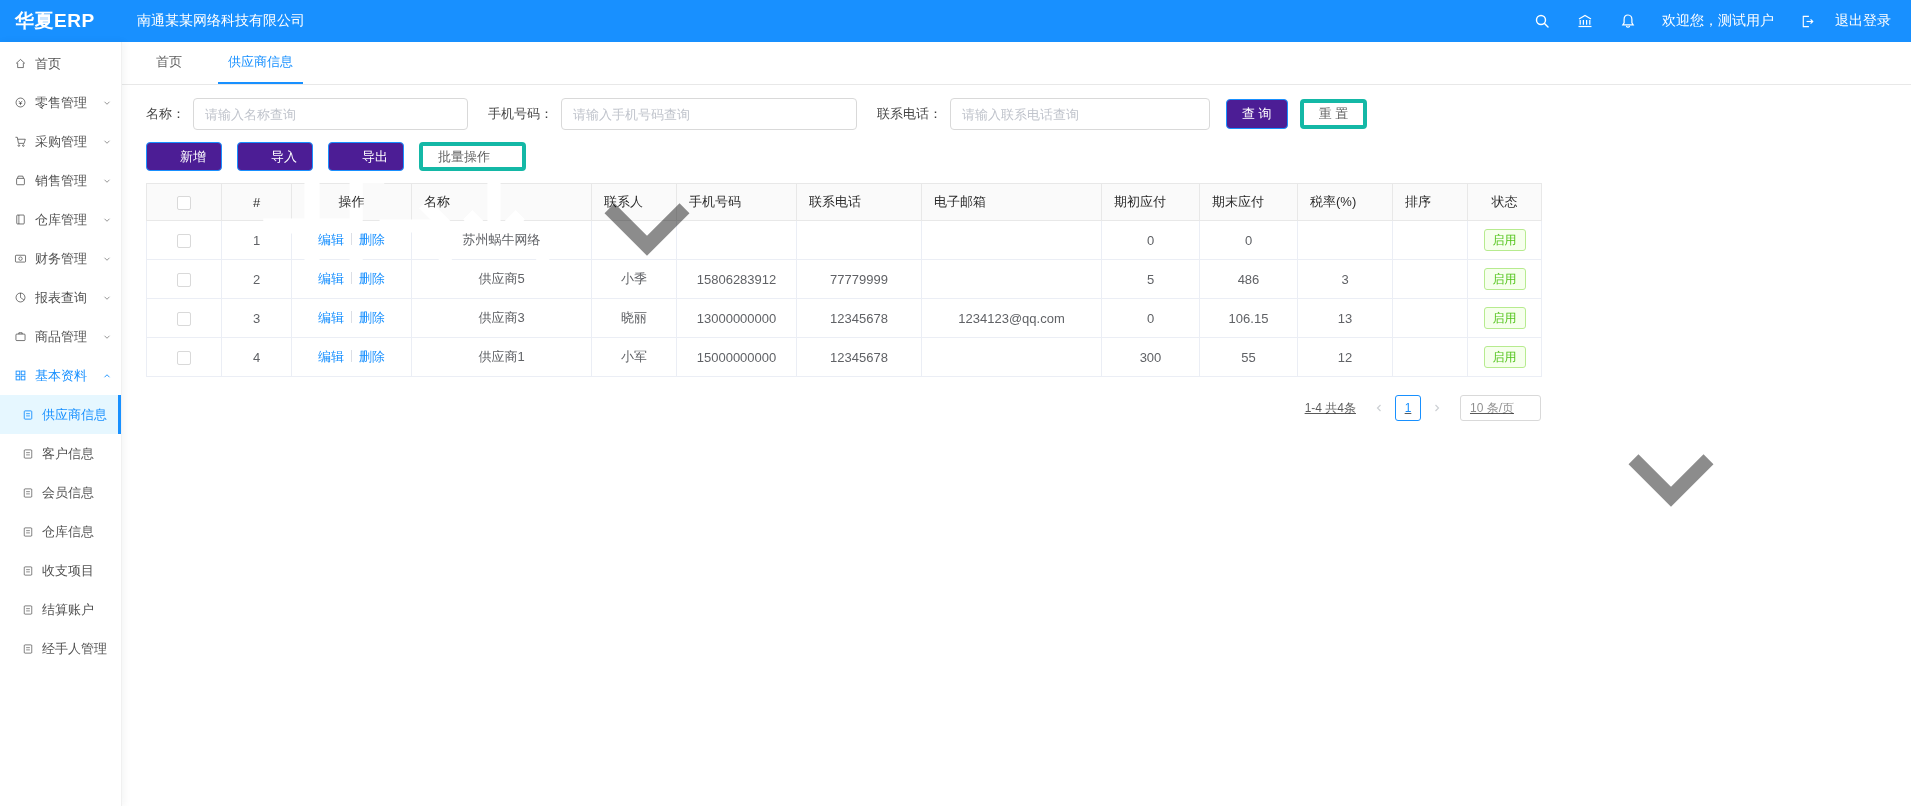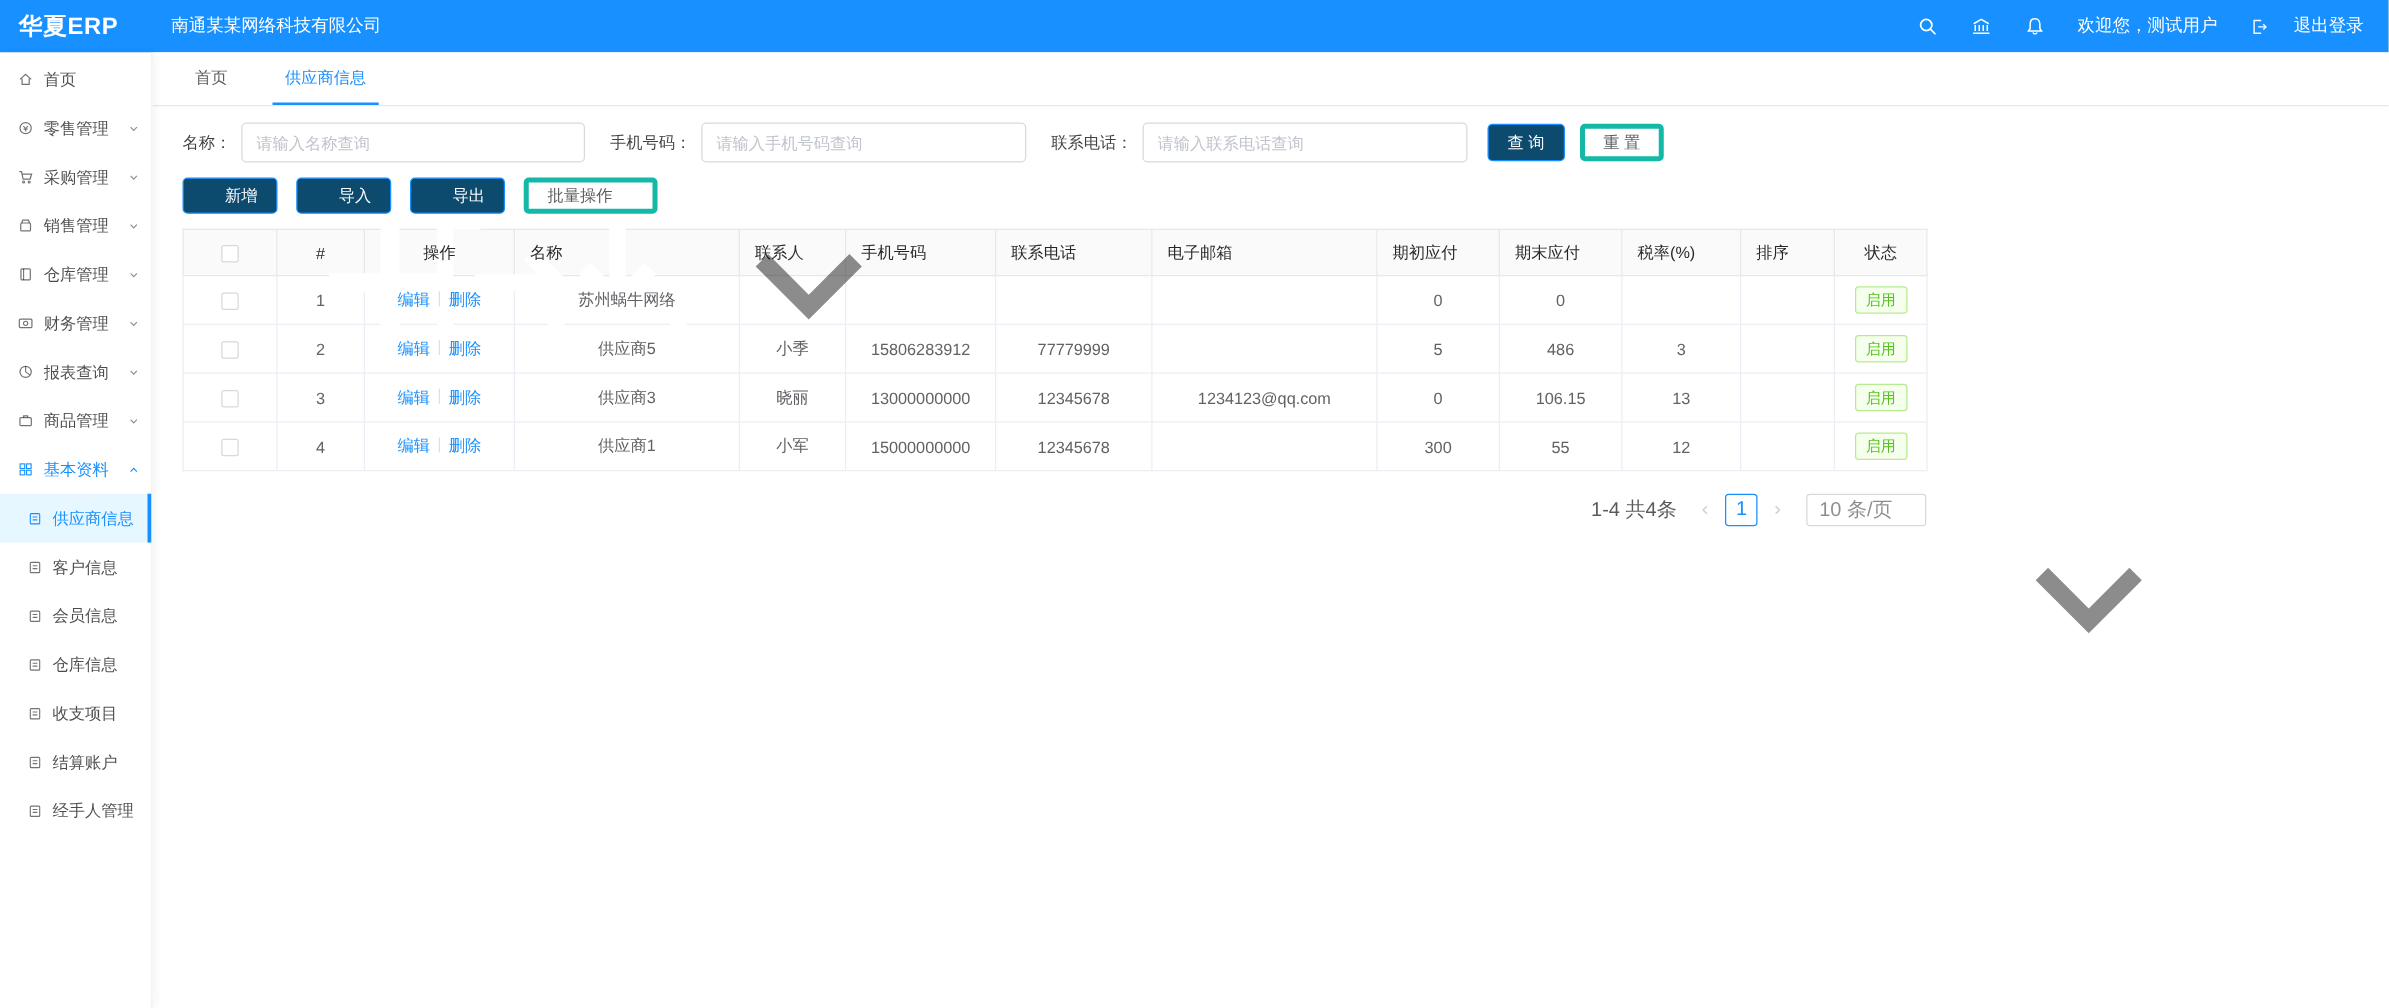--- a/index.html
+++ b/index.html
@@ -47,26 +47,26 @@
   .tab.active { color:#1890ff; border-bottom-color:#1890ff; }
   .content { padding:13px 24px 0; }
 
   
   .filter-row { display:flex; align-items:center; margin-bottom:12px; }
   .f-label { font-size:13px; color:rgba(0,0,0,.75); margin-right:8px; white-space:nowrap; }
   .f-input { height:32px; border:1px solid #d9d9d9; border-radius:4px; padding:12px 11px; font-size:13px;
              color:rgba(0,0,0,.65); outline:none; font-family:inherit; }
   .f-input::placeholder { color:#c0c4cc; }
   .w1 { width:275px; margin-right:20px; }
-  .w2 { width:260px; margin-right:20px; }
+  .w2 { width:296px; margin-right:20px; }
   .w3 { width:260px; margin-right:16px; }
 
   .btn { height:30px; border-radius:4px; font-size:13px; display:inline-flex; align-items:center;
          justify-content:center; cursor:pointer; font-family:inherit; white-space:nowrap; }
-  .btn-primary { background:#0c4a6e; border:1px solid #1890ff; color:#fff; padding:0 15px; }
+  .btn-primary { background:#4c1d95; border:1px solid #1890ff; color:#fff; padding:0 15px; }
   .btn-default { background:#fff; border:4px solid #14b8a6; color:rgba(0,0,0,.65); padding:0 15px; }
   .btn-search { margin-right:12px; }
 
   
   .toolbar { display:flex; align-items:center; margin-bottom:12px; }
   .toolbar .btn { margin-right:15px; height:29px; }
   .b-icon { width:12px; height:12px; margin-right:6px; display:inline-block; }
   .caret-icon { width:10px; height:10px; margin-left:7px; display:inline-block; color:rgba(0,0,0,.45); }
 
   
@@ -78,21 +78,21 @@
   .c-center { text-align:center !important; padding:0 4px !important; }
   .grid a { color:#1890ff; text-decoration:none; cursor:pointer; }
   .vdiv { display:inline-block; width:1px; height:12px; background:#dcdfe6; margin:0 7px; vertical-align:-1px; }
   .checkbox { display:inline-block; width:14px; height:14px; border:1px solid #d9d9d9; border-radius:2px;
               background:#fff; vertical-align:middle; cursor:pointer; }
   .badge { display:inline-block; padding:0 8px; line-height:20px; font-size:12px; color:#52c41a;
            background:#f6ffed; border:1px solid #b7eb8f; border-radius:3px; }
 
   
   .pagination { width:1395px; margin-top:18px; display:flex; justify-content:flex-end; align-items:center;
-                font-size:16px; color:rgba(0,0,0,.65); }
+                font-size:12px; color:rgba(0,0,0,.65);text-decoration:underline; }
   .pg-total { margin-right:12px; }
   .pg-arrow { width:22px; height:22px; display:flex; align-items:center; justify-content:center;
               color:#cdd0d4; cursor:pointer; padding:5px; }
   .pg-page { min-width:26px; height:26px; border:1px solid #1890ff; color:#1890ff; border-radius:3px;
              display:flex; align-items:center; justify-content:center; margin:0 5px; background:#fff; cursor:pointer; }
   .pg-size { height:26px; border:1px solid #d9d9d9; border-radius:3px; display:flex; align-items:center;
              padding:0 9px; margin-left:12px; color:rgba(0,0,0,.45); background:#fff; cursor:pointer; }
 </style>
 </head>
 <body>

